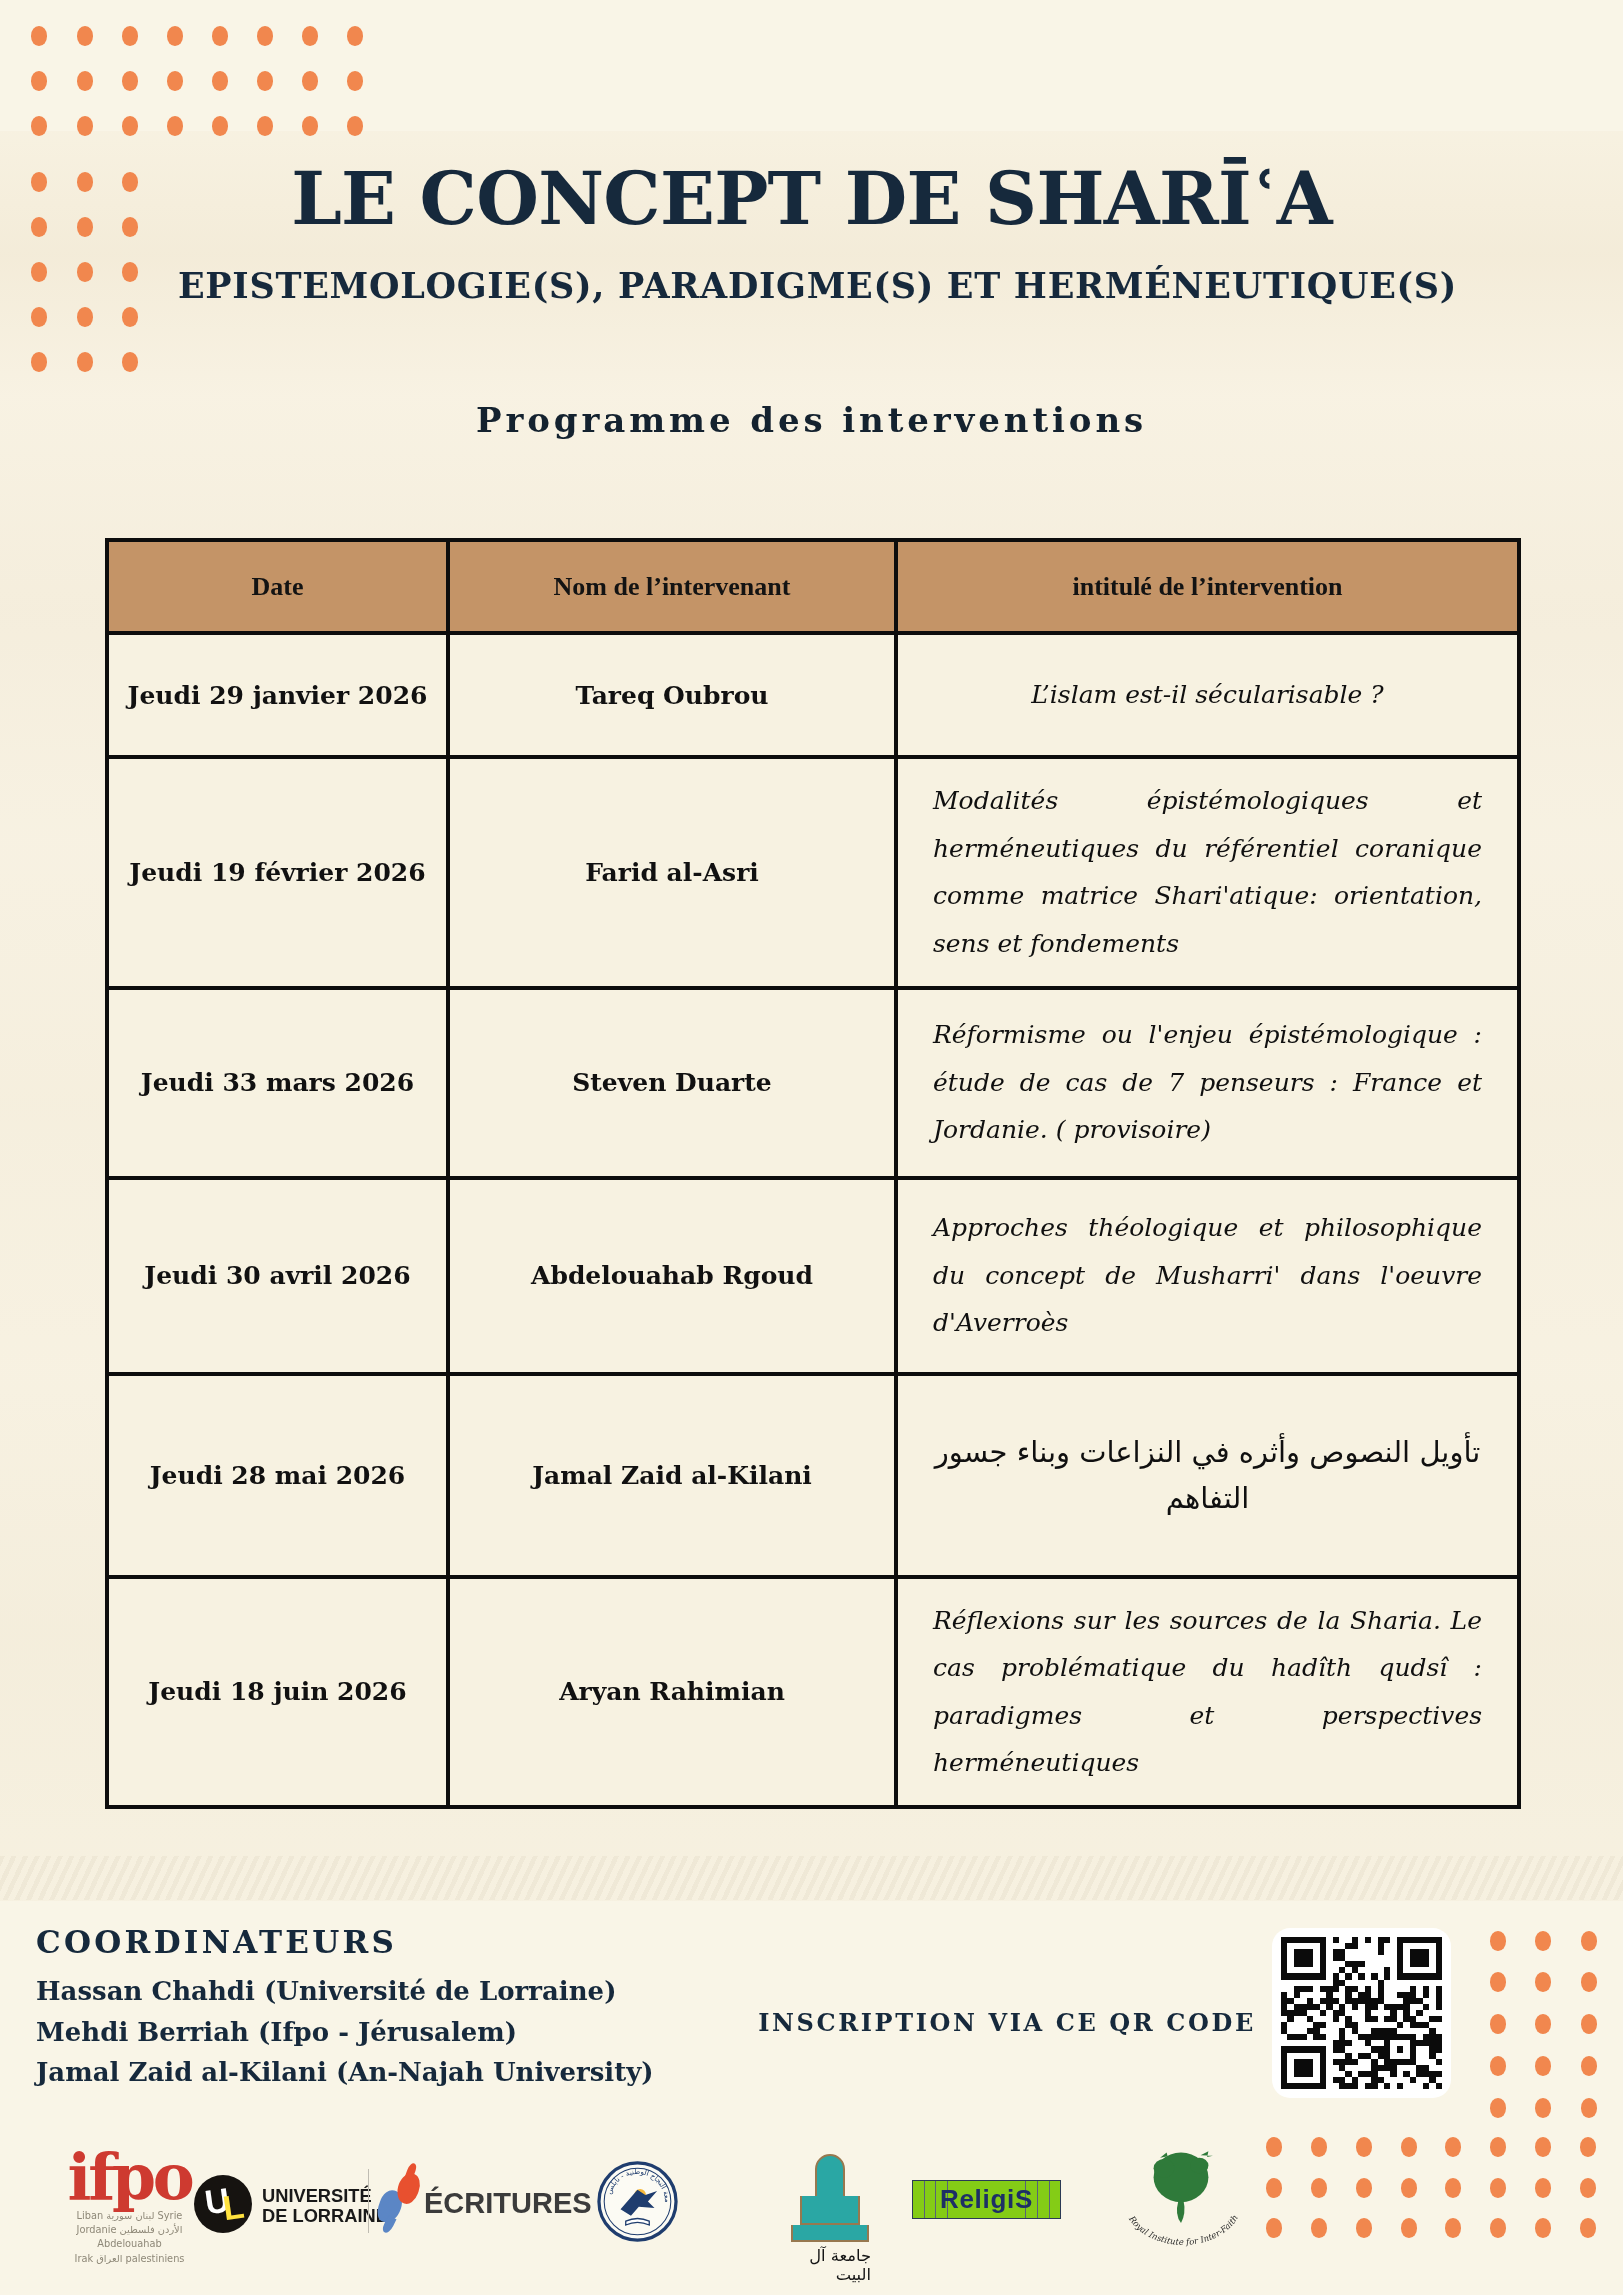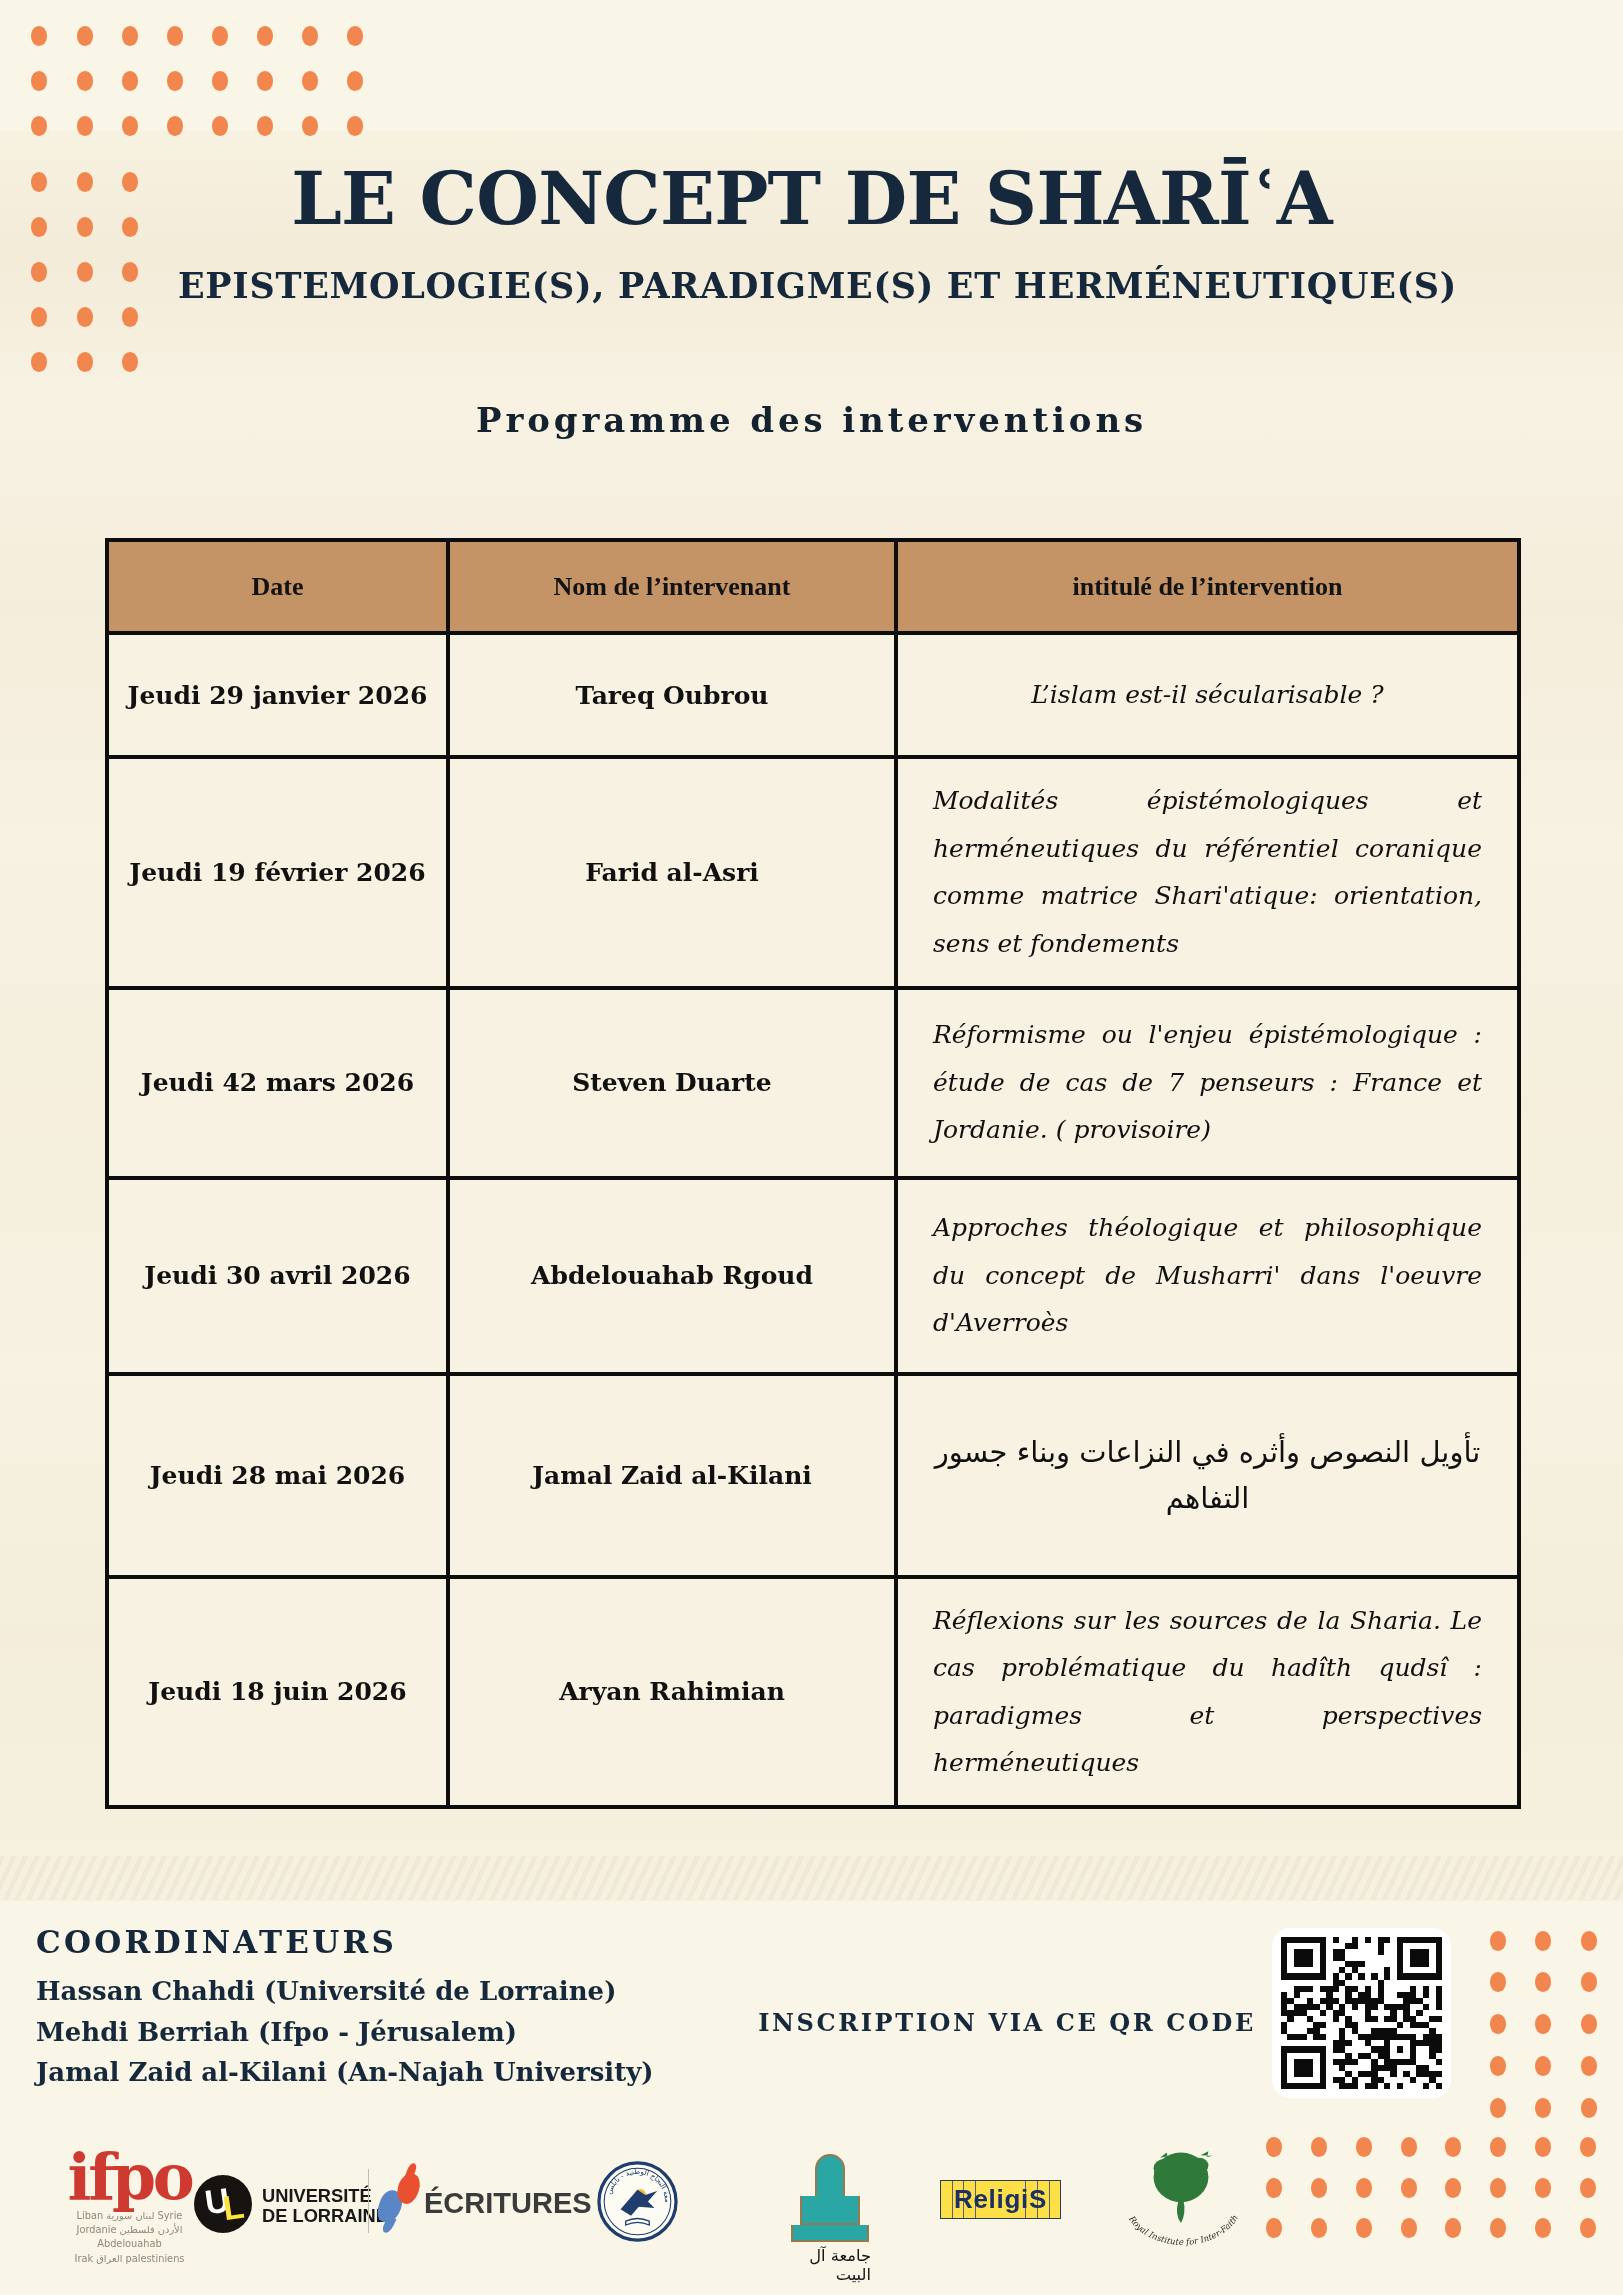--- a/index.html
+++ b/index.html
@@ -121,22 +121,22 @@
   .najah{ position:absolute; left:597px; top:2161px; }
   .albayt{ position:absolute; left:789px; top:2154px; width:82px; text-align:right; }
   .ab-tower{ position:relative; margin:0 auto; width:30px; height:71px; background:#2AA7A4;
     border:2px solid #97784F; border-radius:15px 15px 0 0; }
   .ab-mid{ position:relative; margin:-29px auto 0; width:60px; height:29px; background:#2AA7A4;
     border:2px solid #97784F; border-top:none;}
   .ab-base{ position:relative; margin:0 auto; width:78px; height:17px; background:#2AA7A4;
     border:2px solid #97784F; border-top:none;}
   .ab-label{ margin-top:3.9px; font-family:"DejaVu Sans",sans-serif; font-size:16.3px; color:#151515; }
   .religis{
-    position:absolute; left:912px; top:2180px; width:121px; height:39px;
-    background:#fde047; border:1.3px solid #2B3A55;margin-left:28px;
+    position:absolute; left:912px; top:2180px; width:149px; height:39px;
+    background:#84cc16; border:1.3px solid #2B3A55;
   }
   .religis .vl{ position:absolute; top:0; bottom:0; width:0.7px; background:#57627A; }
   .religis .t{
     position:absolute; left:0; right:0; top:3.3px; text-align:center;
     font-family:"Liberation Sans",sans-serif; font-weight:bold; font-size:26px;
     color:#1D2F66; letter-spacing:0.7px;
   }
   .riifs{ position:absolute; left:1109px; top:2146px; }
 </style>
 </head>
@@ -254,21 +254,21 @@
         <td class="date">Jeudi 29 janvier 2026</td>
         <td class="name">Tareq Oubrou</td>
         <td class="topic single">L’islam est-il sécularisable ?</td>
       </tr>
       <tr class="h350">
         <td class="date">Jeudi 19 février 2026</td>
         <td class="name">Farid al-Asri</td>
         <td class="topic">Modalités épistémologiques et herméneutiques du référentiel coranique comme matrice Shari'atique: orientation, sens et fondements</td>
       </tr>
       <tr class="h290">
-        <td class="date">Jeudi 42 mars 2026</td>
+        <td class="date">Jeudi 33 mars 2026</td>
         <td class="name">Steven Duarte</td>
         <td class="topic">Réformisme ou l'enjeu épistémologique : étude de cas de 7 penseurs : France et Jordanie. ( provisoire)</td>
       </tr>
       <tr class="h300">
         <td class="date">Jeudi 30 avril 2026</td>
         <td class="name">Abdelouahab Rgoud</td>
         <td class="topic">Approches théologique et philosophique du concept de Musharri' dans l'oeuvre d'Averroès</td>
       </tr>
       <tr class="h310">
         <td class="date">Jeudi 28 mai 2026</td>

